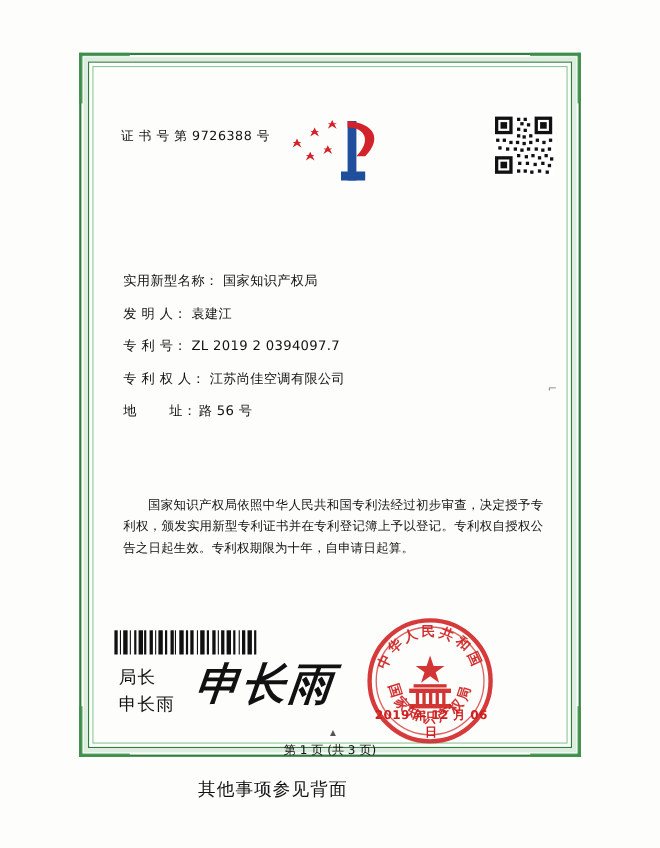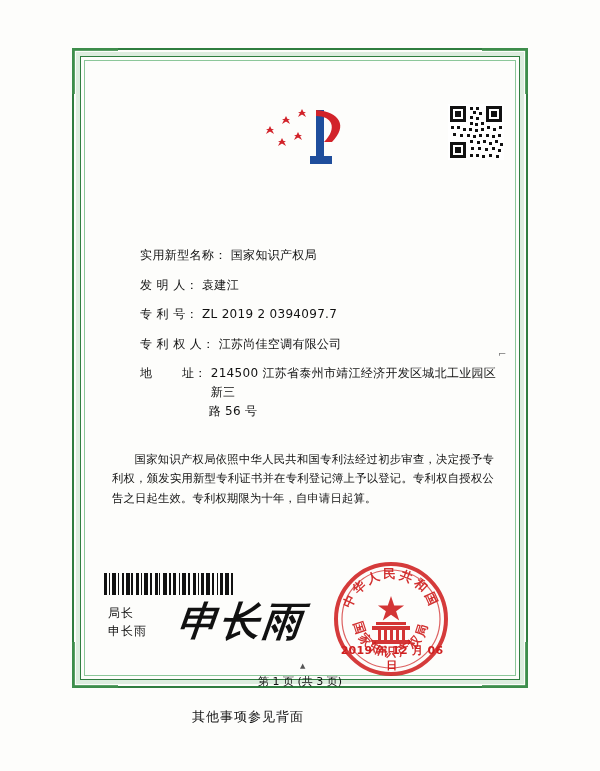--- a/index.html
+++ b/index.html
@@ -144,21 +144,20 @@
     top: 246px;
     width: 390px;
     font-size: 12px;
     line-height: 1.55;
     color: #111;
   }
   .row {
     display: flex;
     align-items: flex-start;
     margin-bottom: 11px;
-    margin-left: 28px;
   }
   .row .lab {
     flex: 0 0 auto;
     white-space: pre;
     letter-spacing: .4px;
   }
   .row .val {
     flex: 1 1 auto;
     padding-left: 4px;
     letter-spacing: .3px;
@@ -203,21 +202,21 @@
     display: block;
     background: #111;
     height: 100%;
   }
 
   
   .sig-label {
     position: absolute;
     left: 108px;
     top: 604px;
-    font-size: 12px;
+    font-size: 16px;
     line-height: 1.5;
     color: #111;
     letter-spacing: 1px;
   }
   .sig-hand {
     position: absolute;
     left: 178px;
     top: 594px;
     font-family: "DejaVu Serif", serif;
     font-size: 40px;
@@ -258,21 +257,21 @@
     text-align: center;
     font-size: 11px;
     color: #111;
   }
   .footnote {
     position: absolute;
     left: 0;
     top: 708px;
     width: 496px;
     text-align: center;
-    font-size: 13px;
+    font-size: 16px;
     color: #111;
     letter-spacing: 1px;
   }
 
   .tiny-mark {
     position: absolute;
     left: 300px;
     top: 662px;
     font-size: 7px;
     color: #555;
@@ -293,20 +292,21 @@
   <div class="frame-band"></div>
   <div class="frame-outer"></div>
   <div class="frame-inner"></div>
   <div class="frame-hair"></div>
 
   <div class="corner tl"></div>
   <div class="corner tr"></div>
   <div class="corner bl"></div>
   <div class="corner br"></div>
 
+  <div class="cert-no">证 书 号 第 9726388 号</div>
 
   <div class="logo">
     <svg viewBox="0 0 92 66" width="92" height="66">
       <g fill="#d2232a">
         <polygon points="8,30 12,22 16,30 8,25 16,25"></polygon>
         <polygon points="24,20 28,12 32,20 24,15 32,15"></polygon>
         <polygon points="40,13 44,5 48,13 40,8 48,8"></polygon>
         <polygon points="20,42 24,34 28,42 20,37 28,37"></polygon>
         <polygon points="36,36 40,28 44,36 36,31 44,31"></polygon>
       </g>
@@ -395,21 +395,20 @@
 
 
     <div class="row">
       <span class="lab">专 利 权 人：</span>
       <span class="val">江苏尚佳空调有限公司</span>
     </div>
 
     <div class="row">
       <span class="lab">地       址：</span>
       <span class="val">
-        <span>214500 江苏省泰州市靖江经济开发区城北工业园区新三</span>
         <span class="line2">路 56 号</span>
       </span>
     </div>
 
 
   </div>
 
   <div class="paras">
     <p>国家知识产权局依照中华人民共和国专利法经过初步审查，决定授予专利权，颁发实用新型专利证书并在专利登记簿上予以登记。专利权自授权公告之日起生效。专利权期限为十年，自申请日起算。</p>
   </div>

